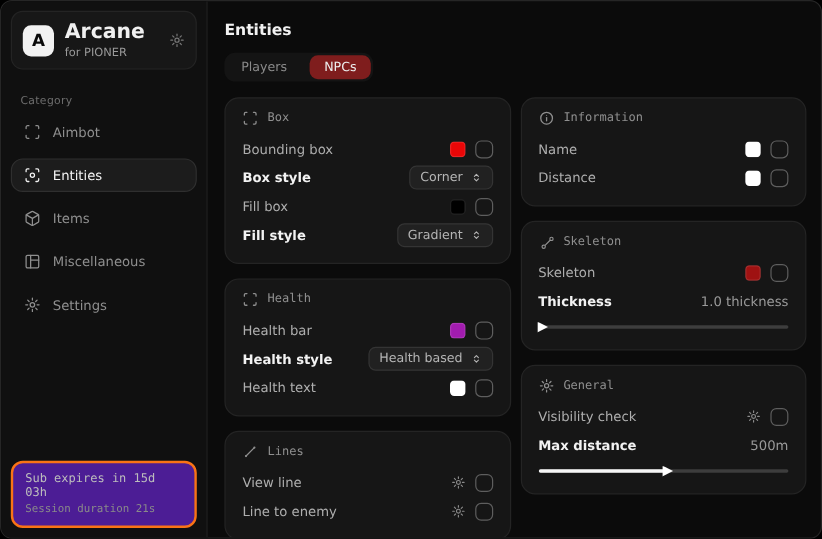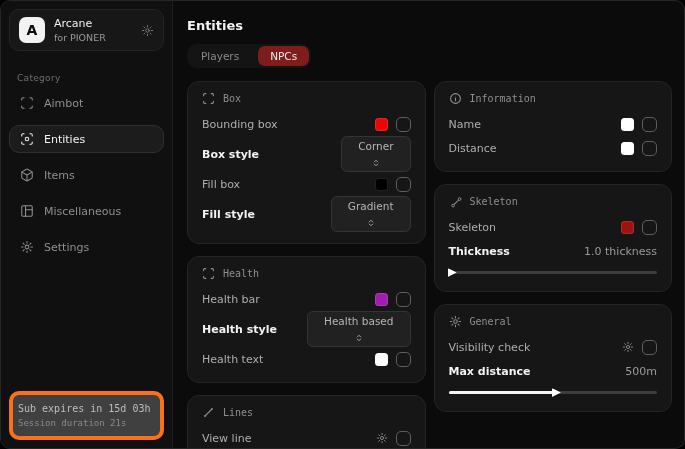--- a/index.html
+++ b/index.html
@@ -18,35 +18,35 @@
   .brand {
     margin:8px; padding:7px 9px; background:#171717;
     border:1px solid #242424; border-radius:10px;
     display:flex; align-items:center; gap:9px;
   }
   .logo {
     width:26px; height:26px; background:#f2f2f2; border-radius:7px;
     color:#0a0a0a; font-weight:bold; font-size:14px;
     display:flex; align-items:center; justify-content:center;
   }
-  .brand-name { font-size:11px; font-weight:normal; color:#f0f0f0; }
+  .brand-name { font-size:17px; font-weight:bold; color:#f0f0f0; }
   .brand-sub  { font-size:9.5px; color:#9a9a9a; margin-top:2px; }
   .brand-gear { margin-left:auto; color:#7a7a7a; display:flex; cursor:pointer; }
   .cat-label { margin:14px 0 6px 16px; font-size:9px; color:#6e6e6e; letter-spacing:0.3px; }
   .nav { display:flex; flex-direction:column; gap:8px; margin:0 8px; }
   .nav-item {
     display:flex; align-items:center; gap:10px;
     padding:6px 10px; border-radius:10px; border:1px solid transparent;
     color:#8f8f8f; font-size:11px; cursor:pointer;
   }
   .nav-item.active { background:#1c1c1c; border-color:#2f2f2f; color:#f2f2f2; }
   .nav-item .ic { flex:0 0 auto; }
   .side-footer {
-    margin:auto 8px 8px; padding:8px 5px;
-    background:#404040; border:4px solid #f97316; border-radius:10px;
+    margin:auto 8px 8px; padding:8px 10px;
+    background:#4c1d95; border:2px solid #f97316; border-radius:10px;
   }
   .foot1 { font-family:"DejaVu Sans Mono", monospace; font-size:10px; color:#bdbdbd; }
   .foot2 { font-family:"DejaVu Sans Mono", monospace; font-size:9px; color:#8a8a8a; margin-top:4px; }
   
   .main { flex:1; padding:17px 12px 12px 14px; overflow:hidden; }
   .page-title { font-size:13px; font-weight:bold; color:#f2f2f2; margin-bottom:11px; }
   .tabs { display:inline-flex; gap:7px; background:#141414; border-radius:9px; padding:2px; margin-bottom:13px; }
   .tab { font-size:10.5px; padding:4px 12px; border-radius:7px; color:#8a8a8a; cursor:pointer; }
   .tab.active { background:#7f1d1d; color:#ededed; }
   .columns { display:flex; gap:8px; align-items:flex-start; }
@@ -61,21 +61,21 @@
   }
   .row { display:flex; align-items:center; justify-content:space-between; min-height:24px; }
   .row-label { font-size:11px; color:#aeaeae; }
   .row.bright .row-label { color:#f2f2f2; font-weight:600; }
   .ctrl { display:flex; align-items:center; gap:8px; }
   .swatch { width:13px; height:13px; border-radius:3.5px; border:1px solid rgba(255,255,255,0.12); cursor:pointer; }
   .checkbox { width:15px; height:15px; border:1.5px solid #5e5e5e; border-radius:5px; background:transparent; cursor:pointer; }
   .dropdown {
     display:flex; align-items:center; gap:6px;
     background:#212121; border:1px solid #343434; border-radius:6px;
-    padding:3px 16px; font-size:10.5px; color:#b5b5b5; cursor:pointer;flex-direction:column;
+    padding:3px 8px; font-size:10.5px; color:#b5b5b5; cursor:pointer;
   }
   .row-gear { color:#8a8a8a; display:flex; cursor:pointer; }
   .value-text { font-size:11px; color:#9a9a9a; }
   .slider { margin-top:5px; margin-bottom:3px; height:9px; display:flex; align-items:center; cursor:pointer; }
   .track { position:relative; width:100%; height:3px; background:#3d3d3d; border-radius:2px; }
   .fill { position:relative; height:3px; background:#f5f5f5; border-radius:2px; }
   .handle {
     position:absolute; right:-4px; top:50%; transform:translateY(-50%);
     width:9px; height:9px; background:#ffffff;
     clip-path:polygon(0 0, 100% 50%, 0 100%);

